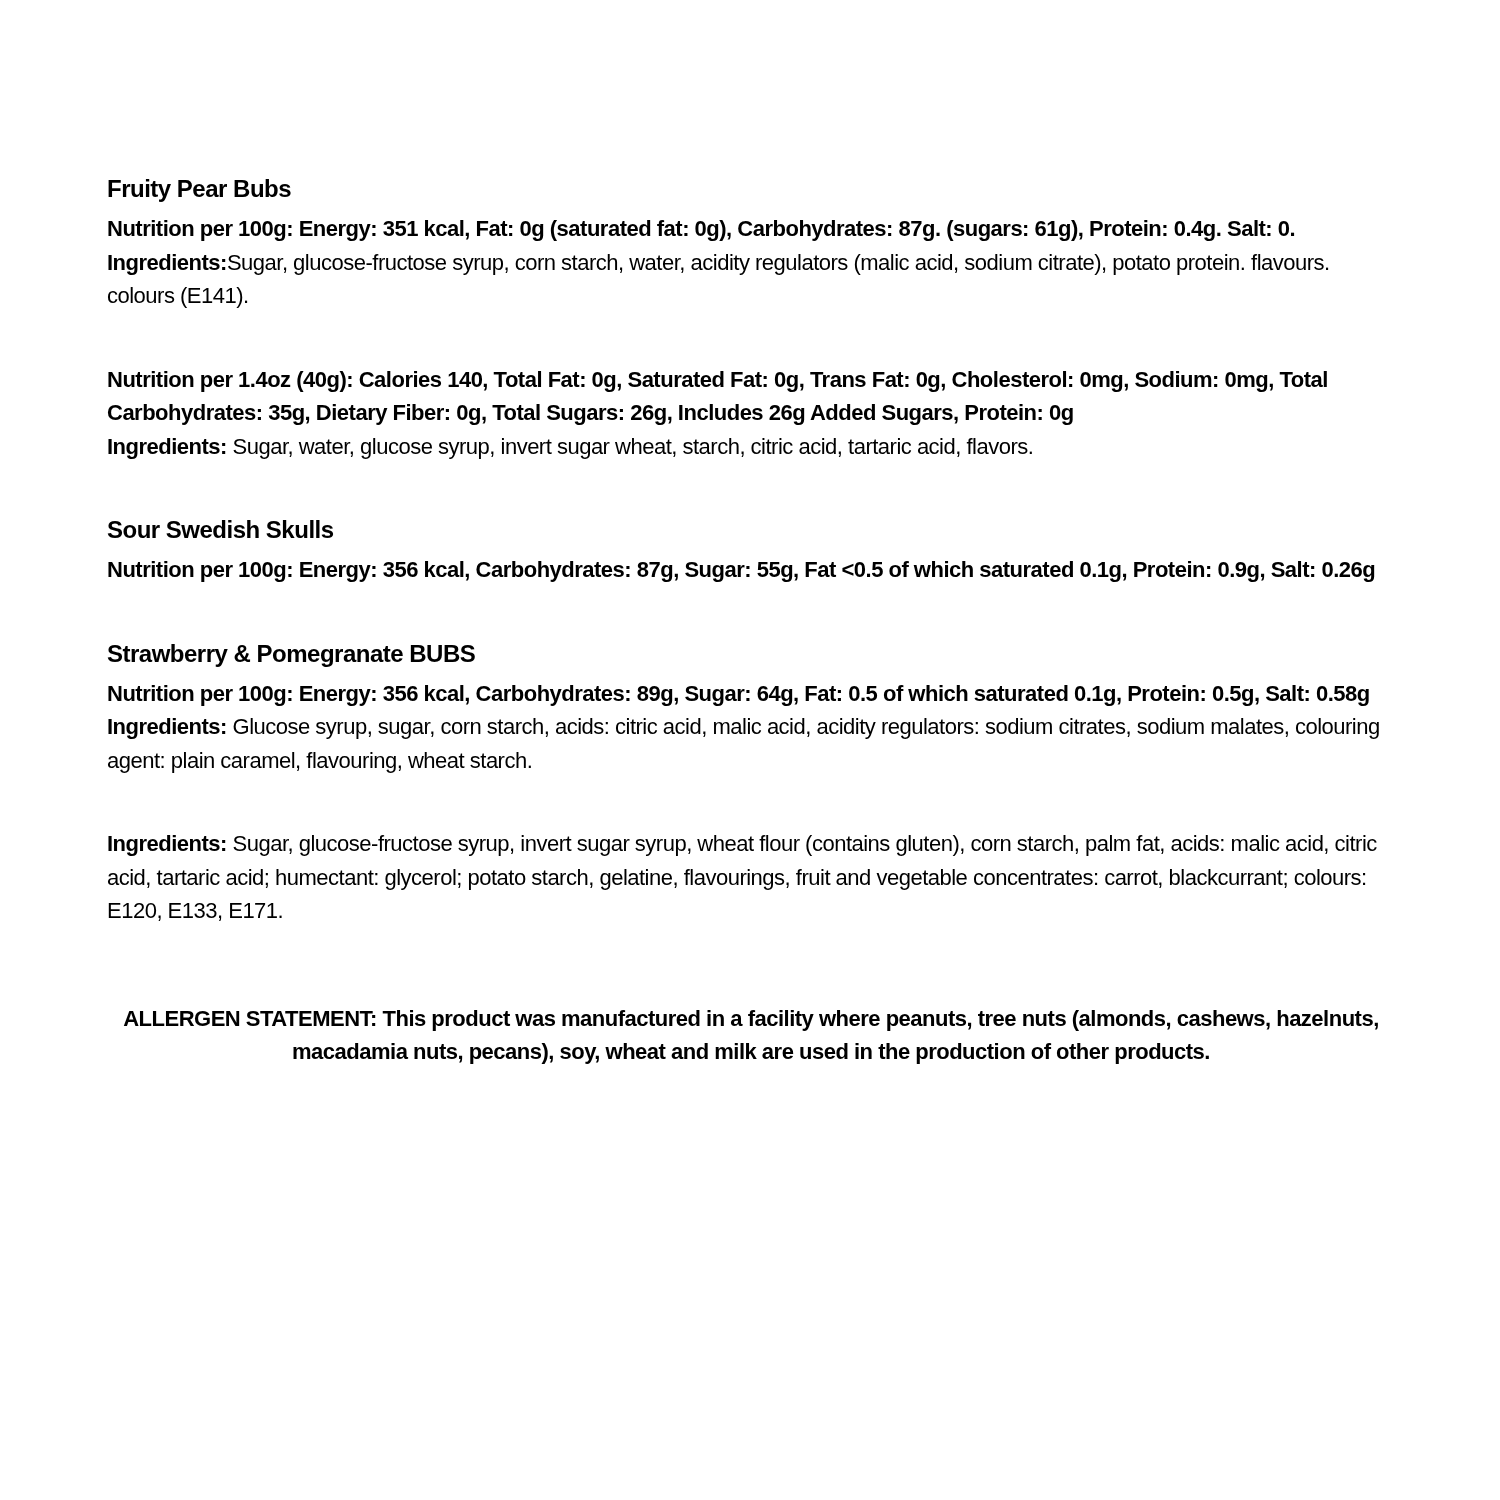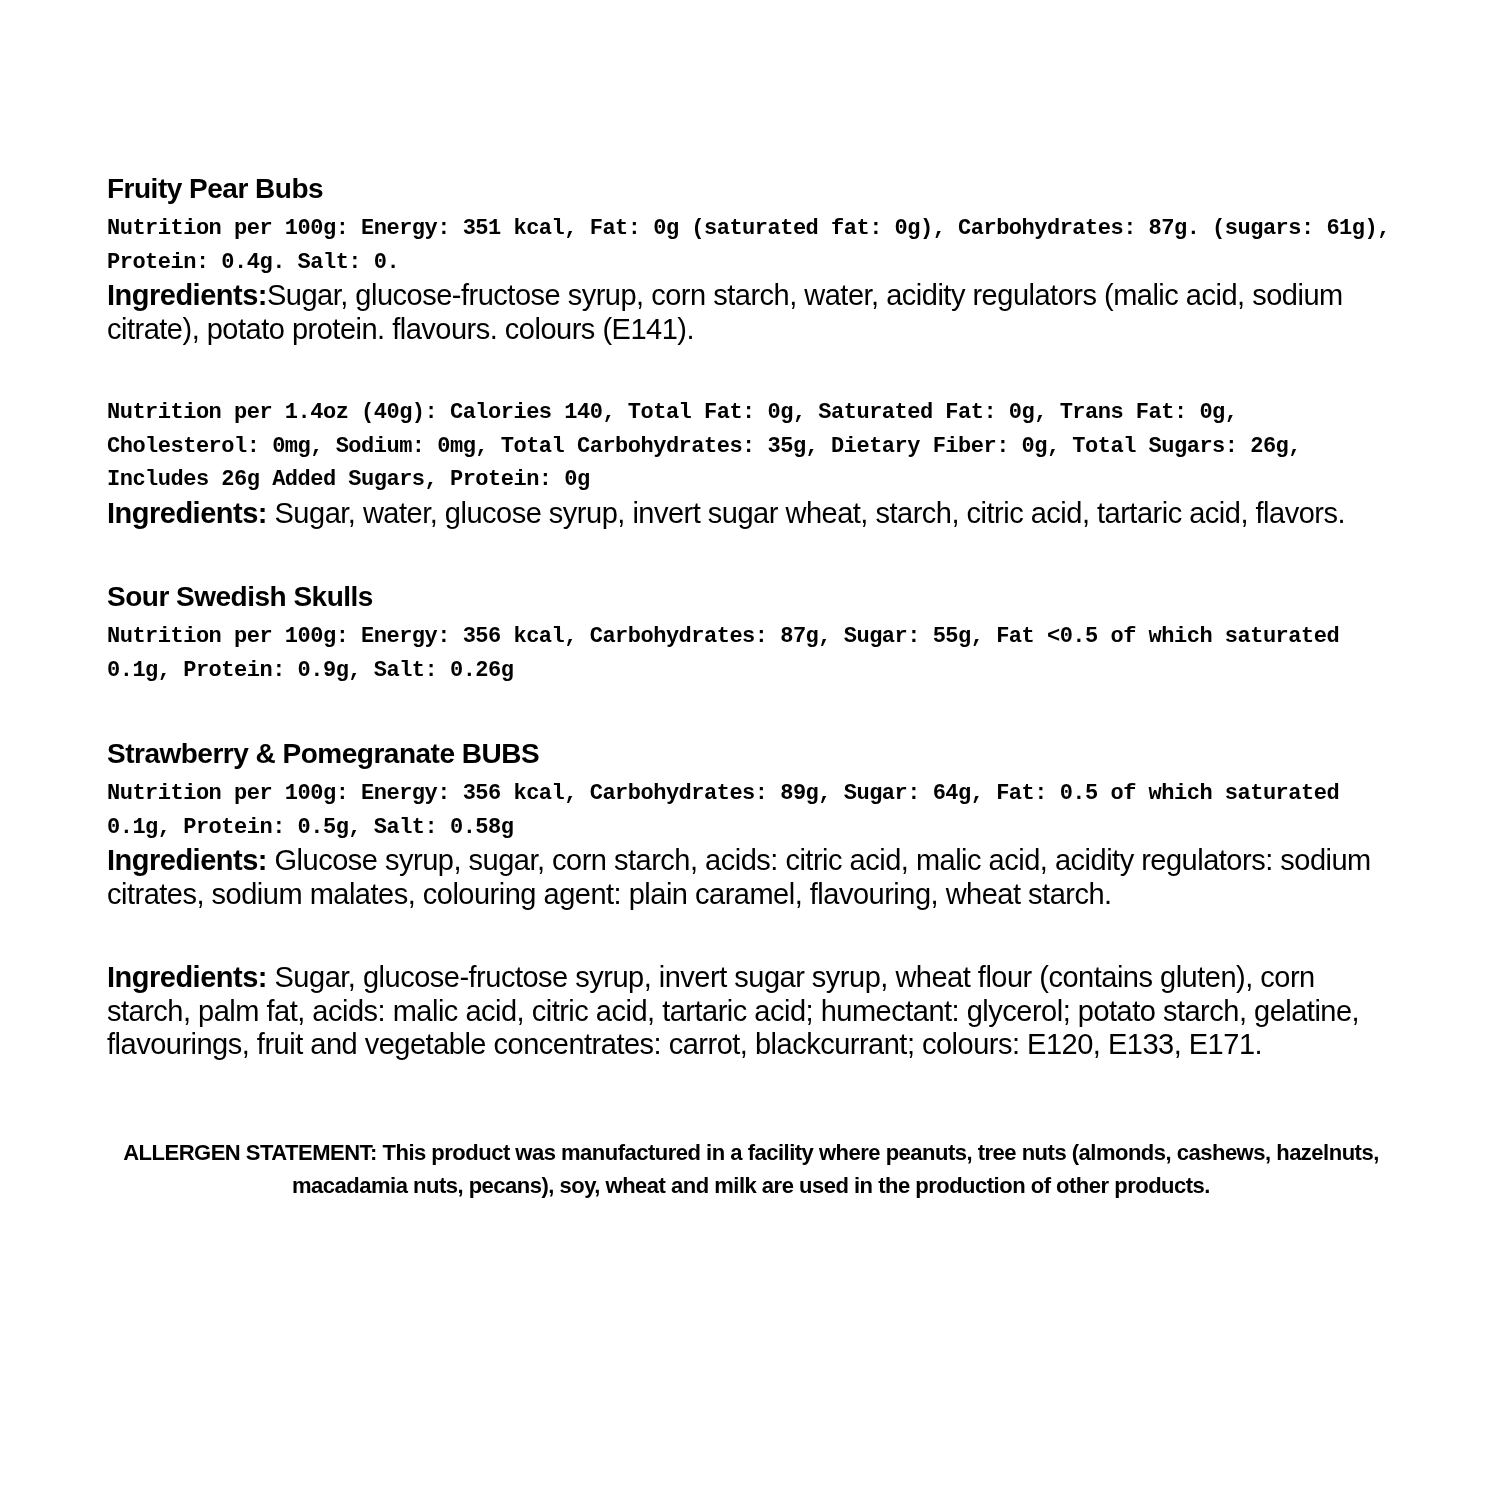--- a/index.html
+++ b/index.html
@@ -15,35 +15,34 @@
     width: 1500px;
     height: 1500px;
     padding: 172px 105px 0 107px;
     overflow: hidden;
   }
   .product {
     margin-bottom: 50px;
     max-width: 1290px;
   }
   .product-title {
-    font-size: 28px;
+    font-size: 24px;
     font-weight: 700;
     letter-spacing: -0.5px;
     line-height: 34px;
     margin-bottom: 6px;
   }
   .nutrition {
     font-size: 22px;
     font-weight: 700;
     letter-spacing: -0.5px;
     line-height: 33.5px;
-    font-family: Liberation Mono, monospace;
   }
   .ingredients {
-    font-size: 29px;
+    font-size: 22px;
     font-weight: 400;
     letter-spacing: -0.5px;
     line-height: 33.5px;
   }
   .ingredients b {
     font-weight: 700;
   }
   .allergen {
     margin-top: 74px;
     max-width: 1290px;

